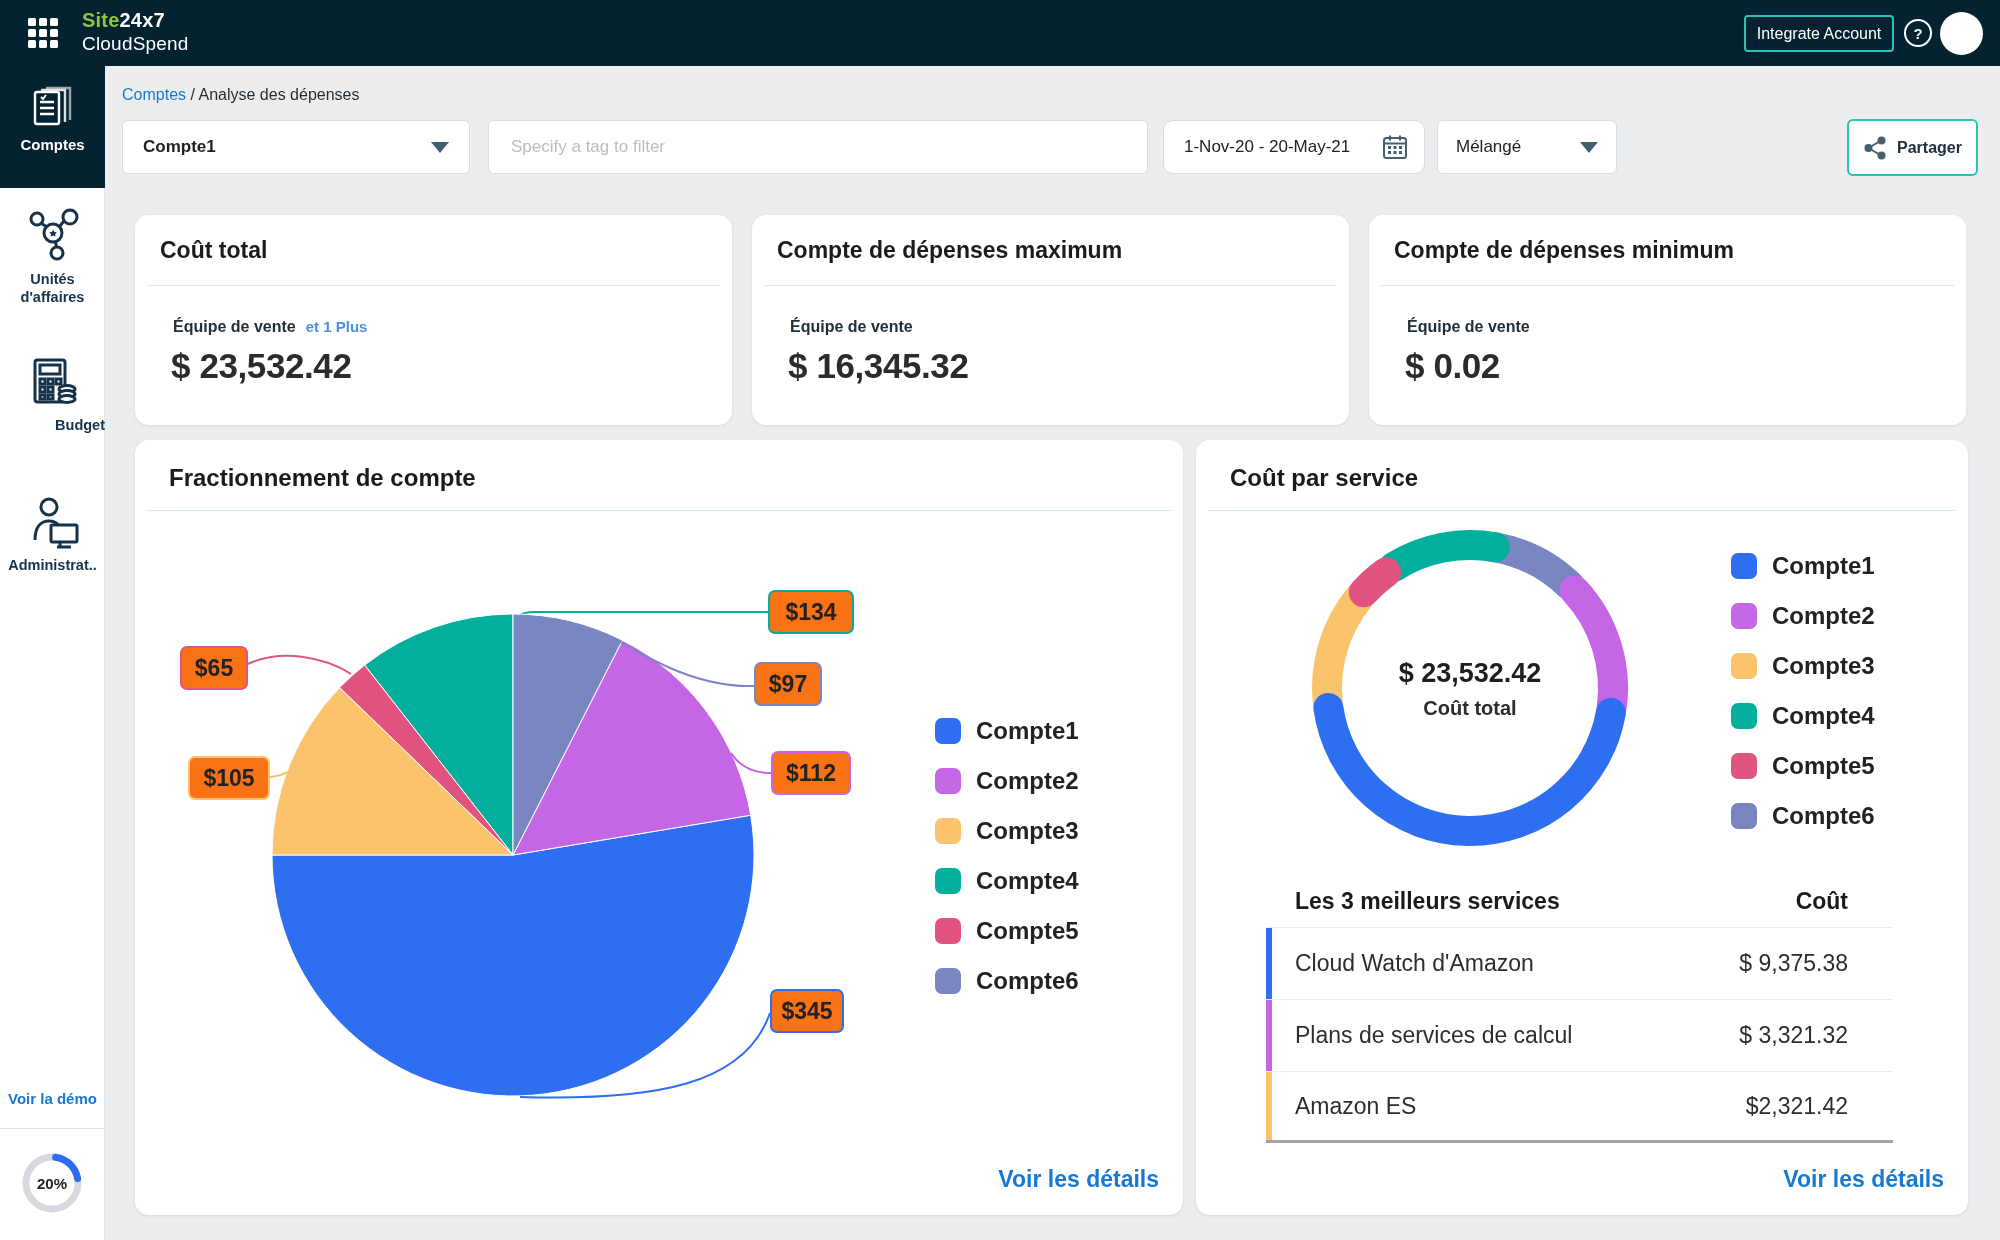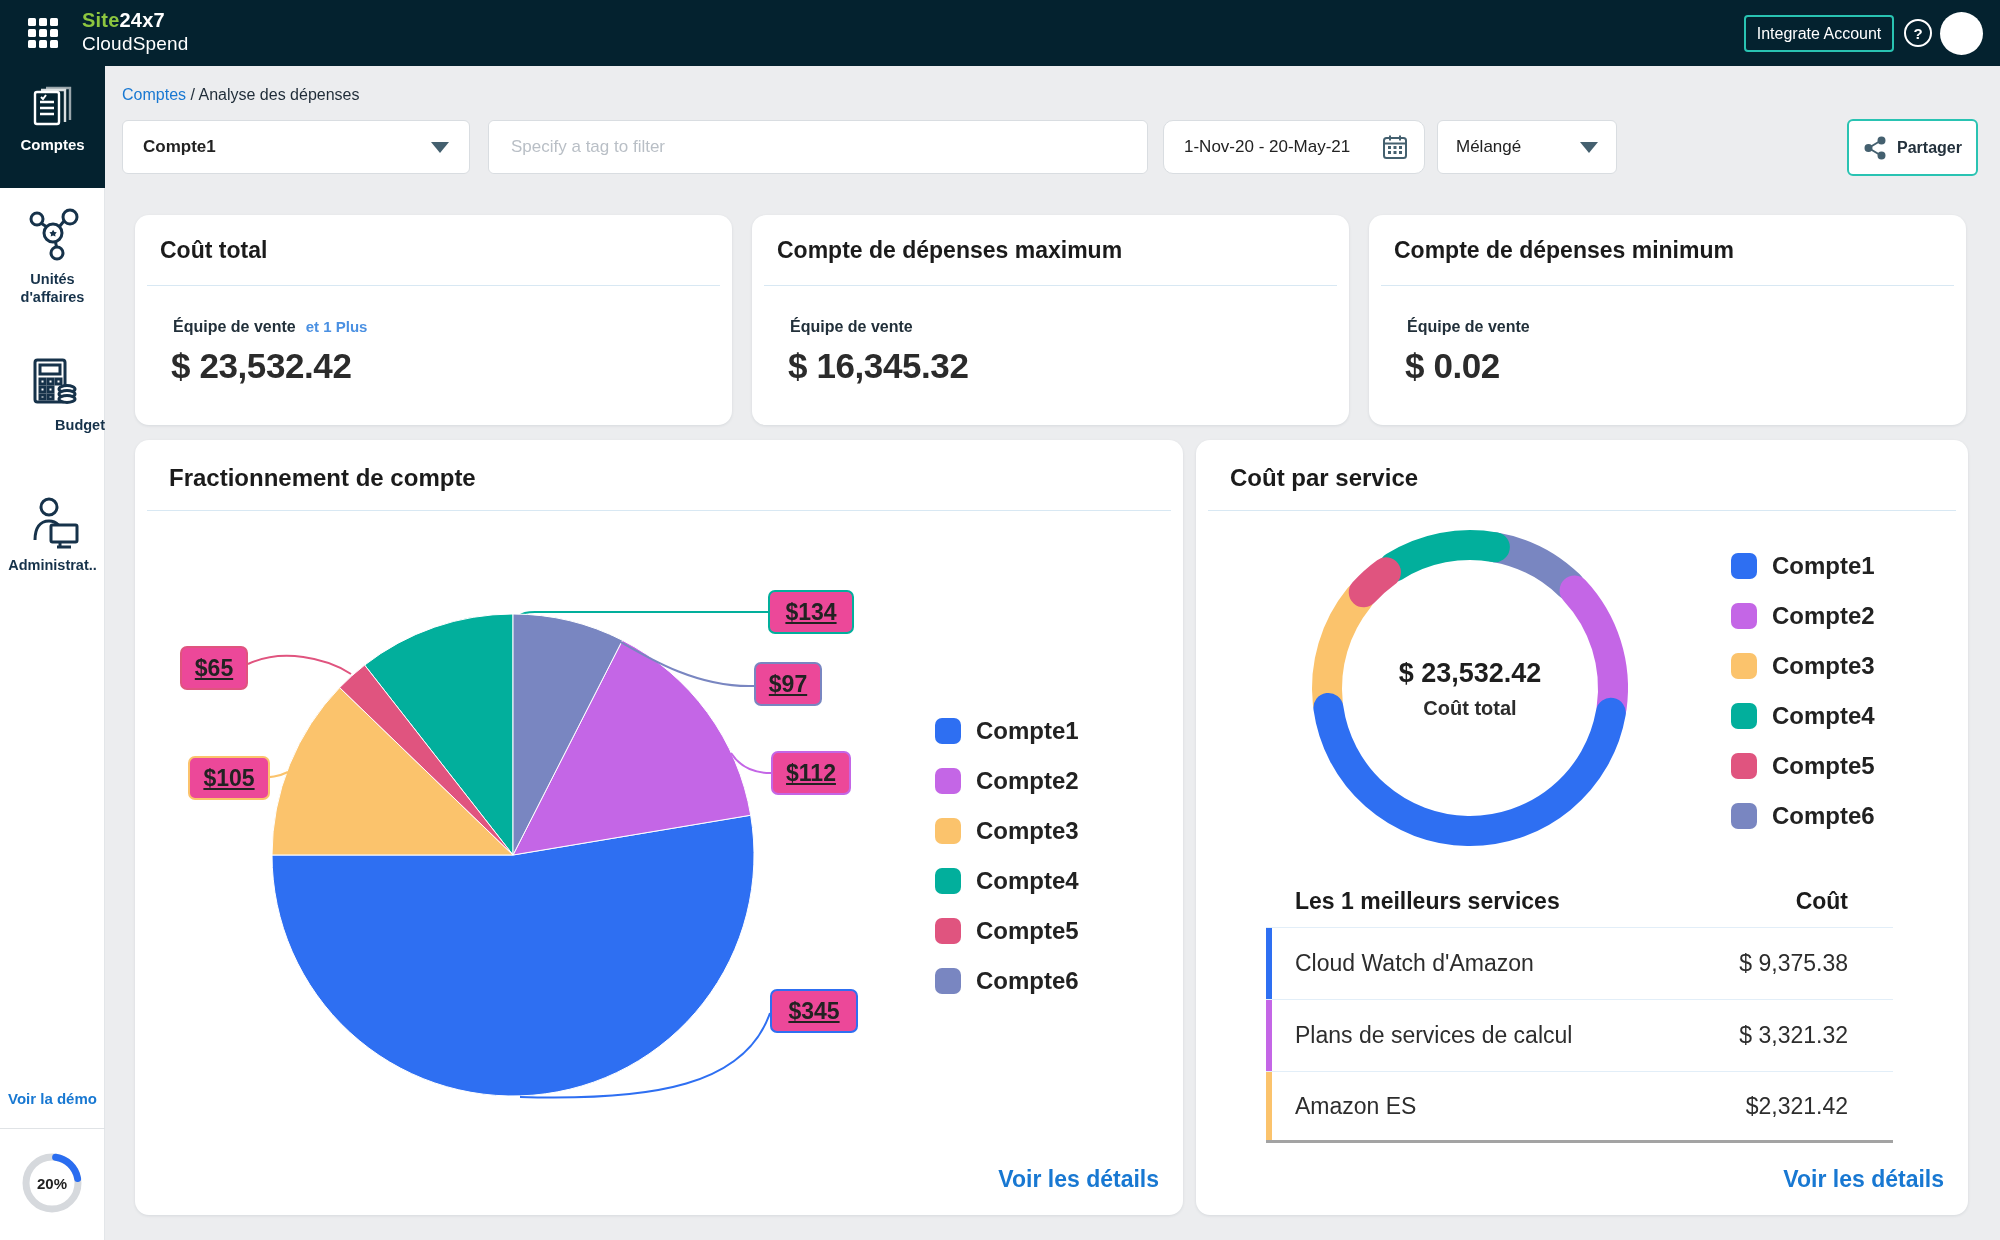--- a/index.html
+++ b/index.html
@@ -65,23 +65,23 @@
   .card-divider { position:absolute; left:12px; right:12px; top:70px; height:1px; background:#d8e8f3; }
   .stat-label { position:absolute; left:38px; top:103px; font-size:16px; font-weight:600; color:#22303a; }
   .stat-label .more { color:#4a90e2; font-weight:600; font-size:15px; margin-left:10px; cursor:pointer;}
   .stat-value { position:absolute; left:36px; top:131px; font-size:35px; font-weight:600; letter-spacing:-.4px; color:#2b2b2b; }
   #chart-card-left  { left:135px;  top:440px; width:1048px; height:775px; }
   #chart-card-right { left:1196px; top:440px; width:772px;  height:775px; }
   .chart-title { position:absolute; left:34px; top:24px; font-size:24px; font-weight:700; color:#1b1b1b; }
   .details-link { position:absolute; right:24px; bottom:22px; color:#1878d2; font-size:23px; font-weight:700; cursor:pointer; }
   
   #pie-svg { position:absolute; left:0; top:0; width:1048px; height:775px; }
-  .callout { position:absolute; background:#ec4899; border:2px solid #999; border-radius:7px;
+  .callout { position:absolute; background:#f97316; border:2px solid #999; border-radius:7px;
     display:flex; align-items:center; justify-content:center;
-    font-size:23px; font-weight:700; color:#222; z-index:5;text-decoration:underline;}
+    font-size:23px; font-weight:700; color:#222; z-index:5;}
   .legend { position:absolute; }
   .legend-item { display:flex; align-items:center; height:26px; margin-bottom:24px; cursor:pointer; }
   .legend-item .sw { width:26px; height:26px; border-radius:7px; margin-right:15px; }
   .legend-item .lg-lbl { font-size:24px; font-weight:700; color:#222; }
   #pie-legend { left:800px; top:278px; }
   #donut-legend { left:535px; top:113px; }
   
   #donut-svg { position:absolute; left:0; top:0; width:772px; height:775px; }
   #donut-center { position:absolute; left:114px; top:218px; width:320px; text-align:center; }
   #donut-center .v { font-size:27px; font-weight:700; color:#1e1e1e; }
@@ -270,21 +270,21 @@
         <path d="M 378 415 L 137 415.00000000000006 A 241 241 0 0 1 204.63910811838494 247.58733271938183 Z" fill="#FBC36C" stroke="#fff" stroke-width="1"></path>
         <path d="M121,338 C136,338 145,336 153,332" fill="none" stroke="#FBC36C" stroke-width="2"></path>
         <path d="M 378 415 L 229.62558444651623 225.0894083807801 A 241 241 0 0 1 377.99999999999994 174 Z" fill="#02AF9C" stroke="#fff" stroke-width="1"></path>
         <path d="M633,172 L400,172 Q388,172 384,176" fill="none" stroke="#02AF9C" stroke-width="2"></path>
         <path d="M 378 415 L 204.63910811838494 247.58733271938183 A 241 241 0 0 1 229.62558444651623 225.0894083807801 Z" fill="#E0547F" stroke="#fff" stroke-width="1"></path>
         <path d="M113,224 C147,208 192,218 216,234" fill="none" stroke="#E0547F" stroke-width="2"></path>
         <path d="M 378 415 L 378 174 A 241 241 0 0 1 487.4117104372308 200.26742767060333 Z" fill="#7986C1" stroke="#fff" stroke-width="1"></path>
         <path d="M619,246 C560,248 510,216 477,197" fill="none" stroke="#7986C1" stroke-width="2"></path>
       </svg>
     <div id="pie-callouts">
-        <div class="callout" style="left: 635px; top: 549px; width: 88px; height: 44px; border-color: rgb(46, 111, 242);">$345</div>
+        <div class="callout" style="left: 635px; top: 549px; width: 74px; height: 44px; border-color: rgb(46, 111, 242);">$345</div>
         <div class="callout" style="left: 636px; top: 311px; width: 80px; height: 44px; border-color: rgb(196, 102, 230);">$112</div>
         <div class="callout" style="left: 53px; top: 316px; width: 82px; height: 44px; border-color: rgb(251, 195, 108);">$105</div>
         <div class="callout" style="left: 633px; top: 150px; width: 86px; height: 44px; border-color: rgb(2, 175, 156);">$134</div>
         <div class="callout" style="left: 45px; top: 206px; width: 68px; height: 44px; border-color: rgb(224, 84, 127);">$65</div>
         <div class="callout" style="left: 619px; top: 222px; width: 68px; height: 44px; border-color: rgb(121, 134, 193);">$97</div>
       </div>
     <div class="legend" id="pie-legend">
         <div class="legend-item">
           <span class="sw" style="background: rgb(46, 111, 242);"></span>
           <span class="lg-lbl">Compte1</span>
@@ -349,21 +349,21 @@
           <span class="sw" style="background: rgb(224, 84, 127);"></span>
           <span class="lg-lbl">Compte5</span>
         </div>
         <div class="legend-item">
           <span class="sw" style="background: rgb(121, 134, 193);"></span>
           <span class="lg-lbl">Compte6</span>
         </div>
       </div>
     <div id="services">
       <div id="services-head">
-        <span>Les 1 meilleurs services</span>
+        <span>Les 3 meilleurs services</span>
         <span>Coût</span>
       </div>
       <div id="services-rows">
           <div class="svc-row">
             <span class="bar" style="background: rgb(46, 111, 242);"></span>
             <span>Cloud Watch d'Amazon</span>
             <span>$ 9,375.38</span>
           </div>
           <div class="svc-row">
             <span class="bar" style="background: rgb(196, 102, 230);"></span>

